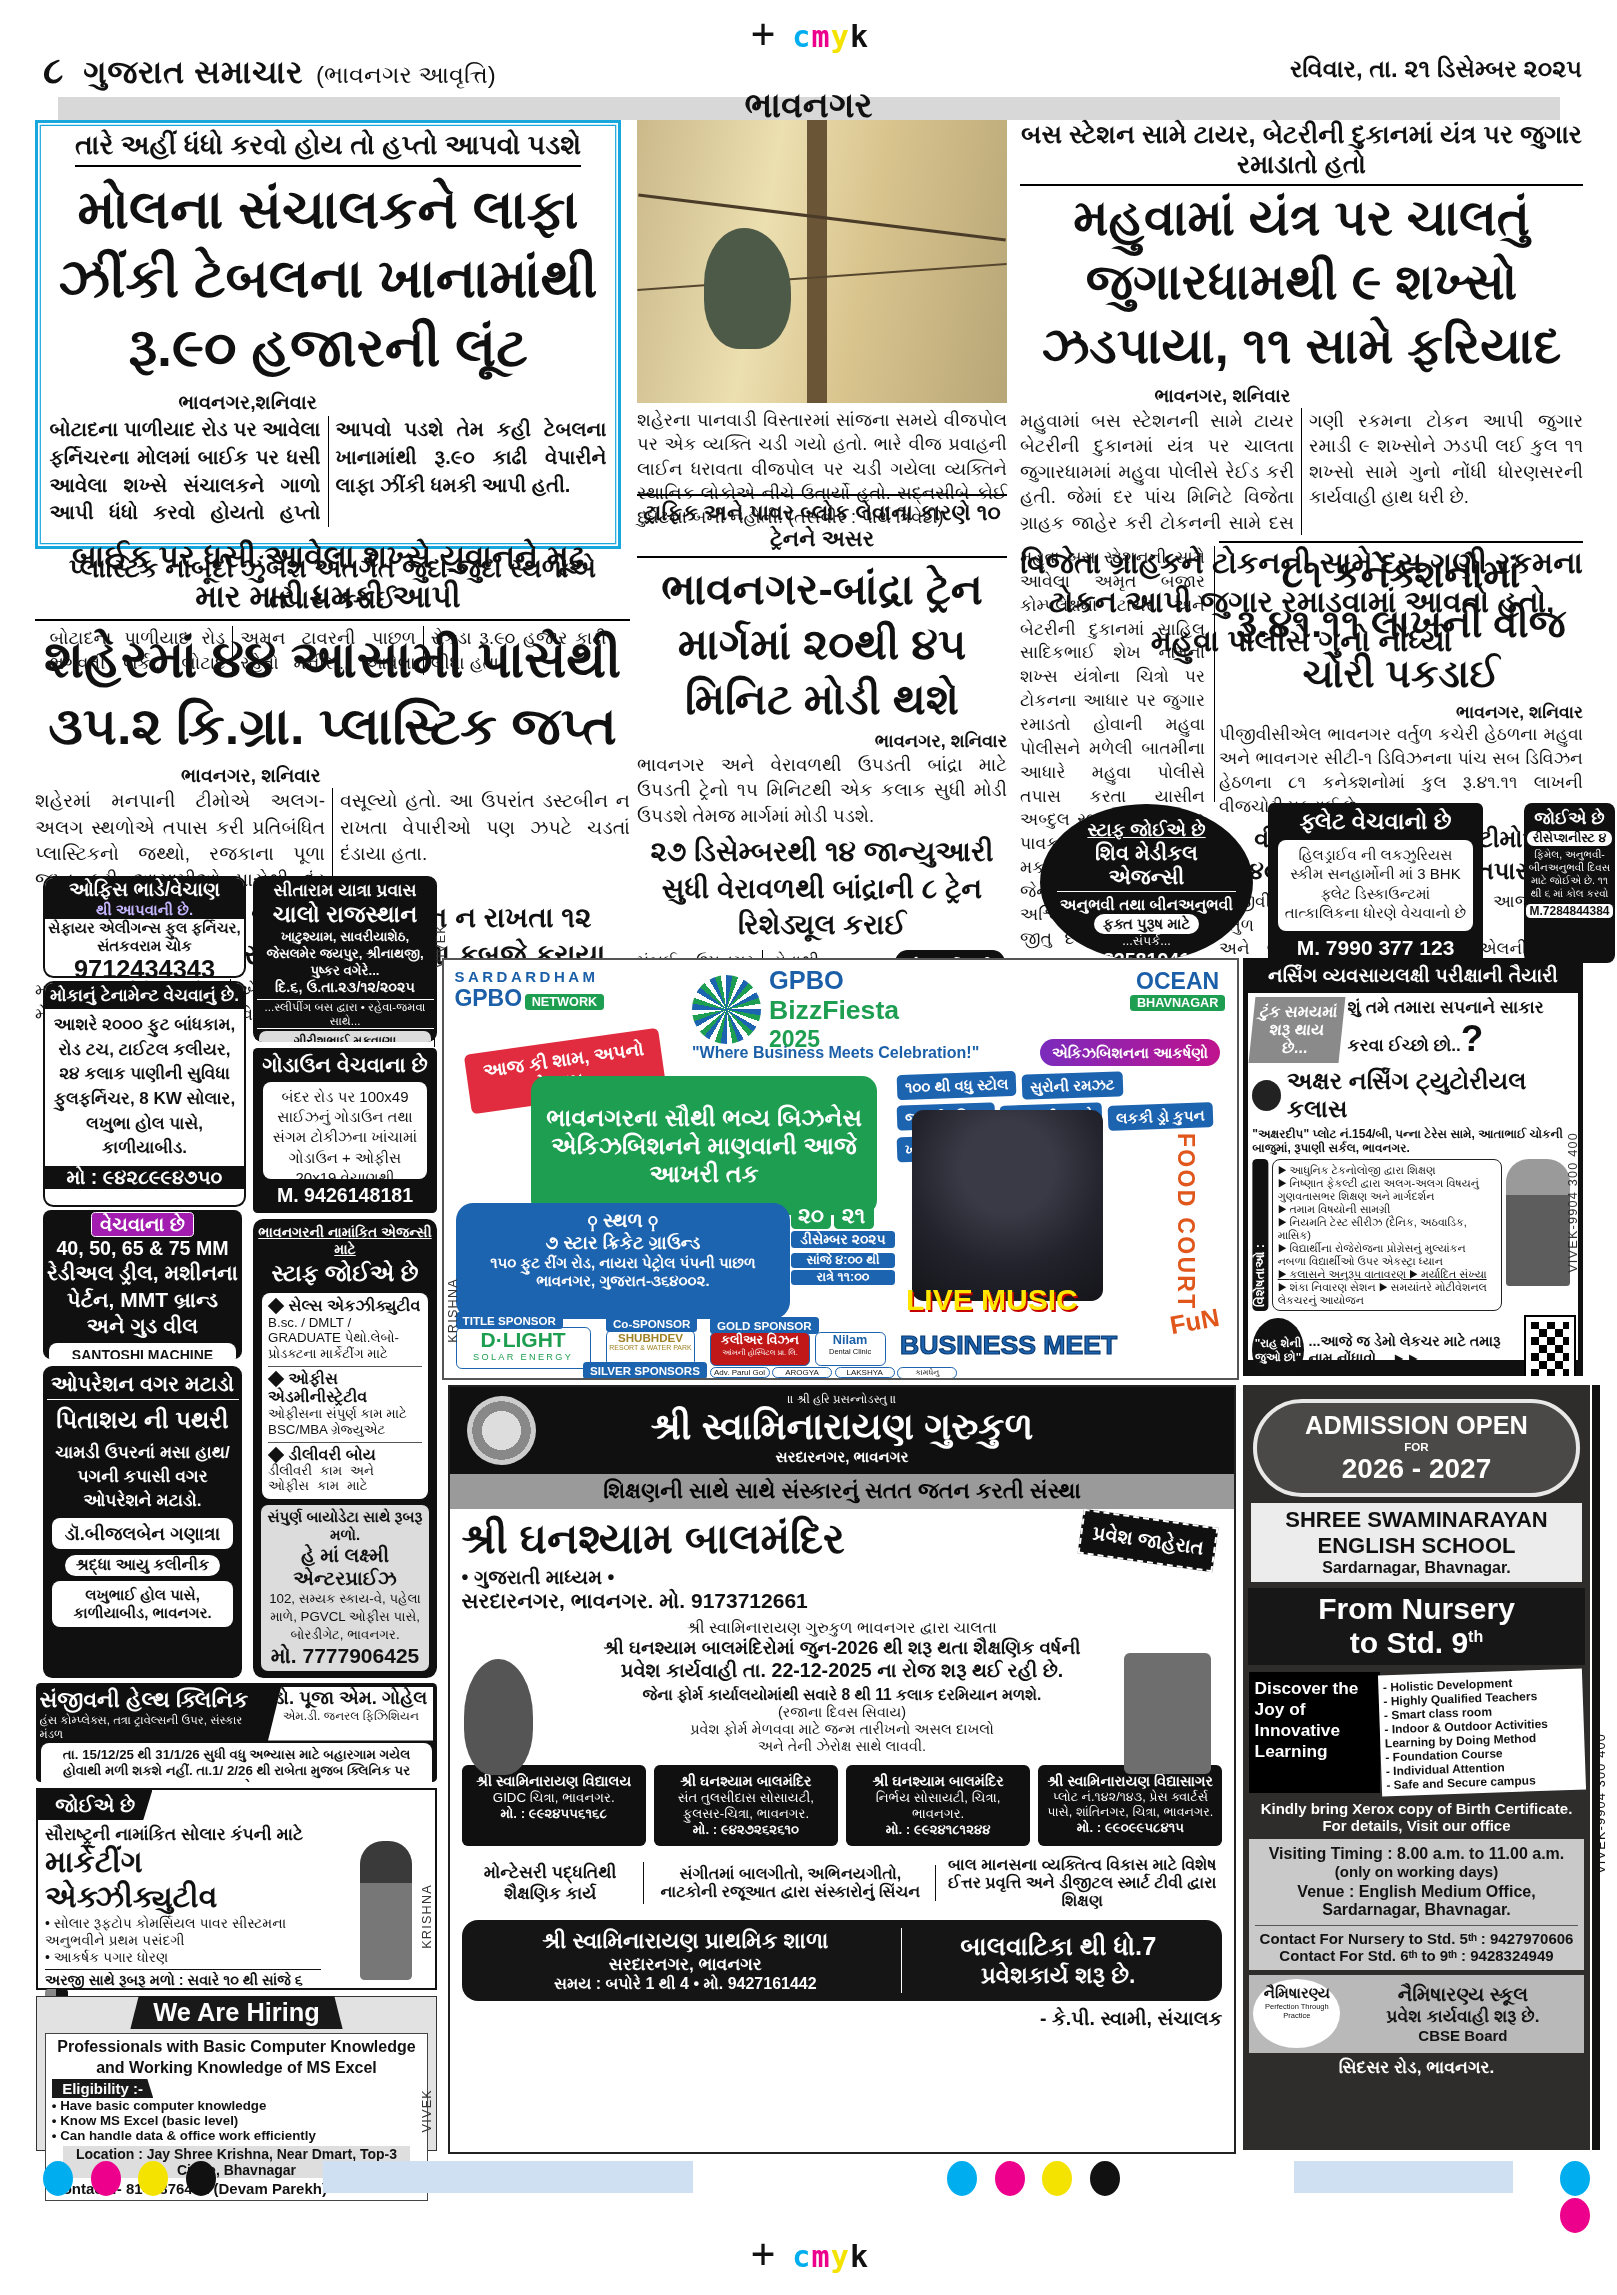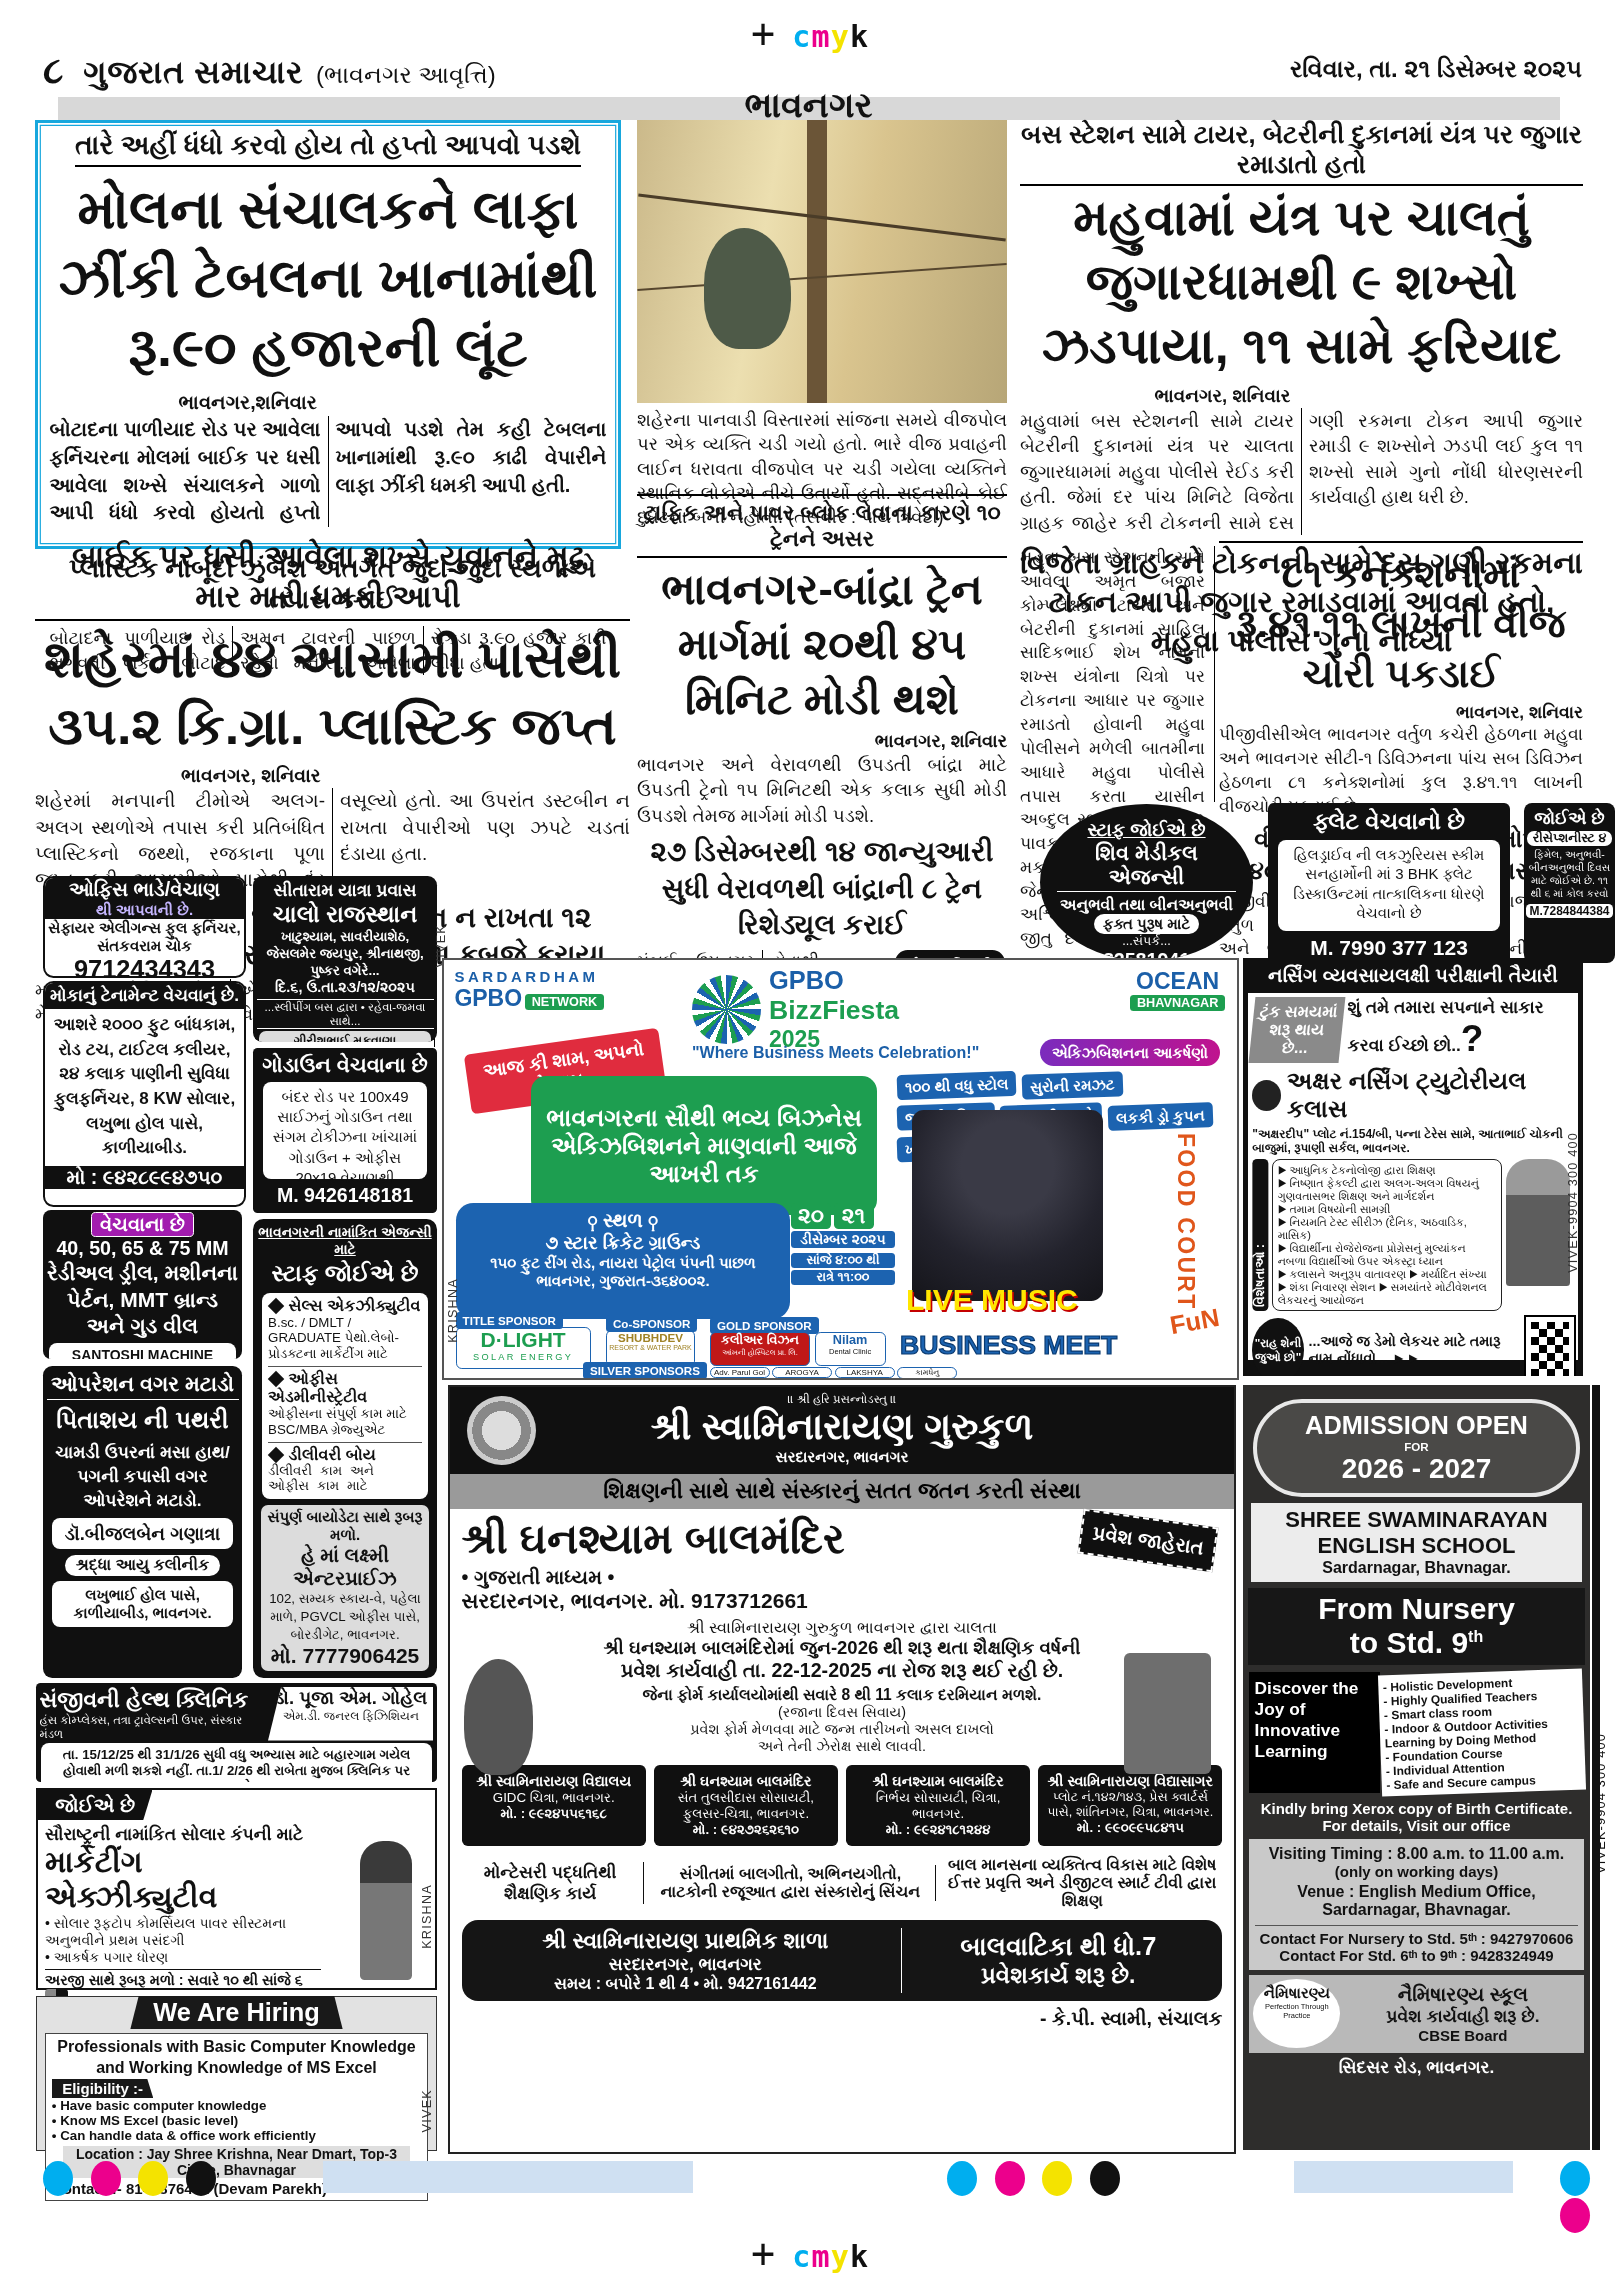--- a/index.html
+++ b/index.html
@@ -175,21 +175,21 @@
 
   <div class="abs blackad" style="left:1040px;top:804px;width:213px;height:157px;border-radius:50%;padding:15px 17.3px;box-sizing:border-box;">
     <div class="b" style="font-size:18.5px;text-decoration:underline;">સ્ટાફ જોઈએ છે</div>
     <div class="b" style="font-size:21px;border-bottom:1.7px solid #fff;padding-bottom:2.3px;">શિવ મેડીકલ એજન્સી</div>
     <div class="b" style="font-size:15.6px;margin-top:3.5px;">અનુભવી તથા બીનઅનુભવી</div>
     <div style="background:#fff;color:#111;border-radius:14px;display:inline-block;padding:1.2px 9.2px;font-size:15px;font-weight:bold;">ફક્ત પુરૂષ માટે</div>
     <div style="font-size:12.7px;">...સંપર્ક...</div>
     <div class="b" style="font-size:19.6px;">9825819419</div>
   </div>
 
-  <div class="abs blackad" style="left:1268px;top:803px;width:242px;height:160px;border-radius:5.8px;padding:4.6px;box-sizing:border-box;">
+  <div class="abs blackad" style="left:1268px;top:803px;width:215px;height:160px;border-radius:5.8px;padding:4.6px;box-sizing:border-box;">
     <div class="b" style="font-size:23px;">ફ્લેટ વેચવાનો છે</div>
     <div class="inner-w" style="font-size:15px;line-height:1.3;height:81px;">હિલડ્રાઈવ ની લકઝુરિયસ સ્કીમ સનહાર્મોની માં 3 BHK ફ્લેટ ડિસ્કાઉન્ટમાં તાત્કાલિકના ધોરણે વેચવાનો છે</div>
     <div class="b" style="font-size:21px;">M. 7990 377 123</div>
   </div>
 
   <div class="abs blackad" style="left:1524px;top:803px;width:91px;height:160px;border-radius:8px;padding:4.6px 2.3px;box-sizing:border-box;">
     <div class="b" style="font-size:17.3px;">જોઈએ છે</div>
     <div style="background:#fff;color:#111;border-radius:7px;font-size:12.7px;font-weight:bold;margin:2.3px 1.2px;">રીસેપ્શનીસ્ટ ૪</div>
     <div style="font-size:10.4px;line-height:1.25;">ફિમેલ, અનુભવી- બીનઅનુભવી દિવસ માટે જોઈએ છે. ૧૧ થી ૬ માં કોલ કરવો</div>
     <div class="b" style="font-size:12px;background:#fff;color:#111;border-radius:4.6px;margin-top:3.5px;">M.7284844384</div>
@@ -425,21 +425,21 @@
       </div>
       <div class="b" style="font-size:12px;margin-top:3.5px;">"અક્ષરદીપ" પ્લોટ નં.154/બી, પન્ના ટેરેસ સામે, આતાભાઈ ચોકની બાજુમાં, રૂપાણી સર્કલ, ભાવનગર.</div>
       <div style="display:flex;margin-top:4.6px;">
         <div style="background:#111;color:#fff;writing-mode:vertical-rl;transform:rotate(180deg);font-weight:bold;font-size:12.7px;padding:3.5px 1.2px;border-radius:4.6px;">વિશેષતાઓ :</div>
         <div style="border:1.7px solid #222;border-radius:8px;padding:3.5px 4.6px;margin-left:3.5px;width:219px;">
           <div style="font-size:11px;">▶ <span>આધુનિક ટેકનોલોજી દ્વારા શિક્ષણ</span></div>
           <div style="font-size:11px;">▶ <span>નિષ્ણાત ફેકલ્ટી દ્વારા અલગ-અલગ વિષયનું ગુણવતાસભર શિક્ષણ અને માર્ગદર્શન</span></div>
           <div style="font-size:11px;">▶ <span>તમામ વિષયોની સામગ્રી</span></div>
           <div style="font-size:11px;">▶ <span>નિયમતિ ટેસ્ટ સીરીઝ (દૈનિક, અઠવાડિક, માસિક)</span></div>
           <div style="font-size:11px;">▶ <span>વિદ્યાર્થીના રોજેરોજના પ્રોગ્રેસનું મુલ્યાંકન નબળા વિદ્યાર્થીઓ ઉપર એકસ્ટ્રા ધ્યાન</span></div>
-          <div style="font-size:11px;">▶ <span>કલાસને અનુરૂપ વાતાવરણ ▶ મર્યાદિત સંખ્યા</span></div>
+          <div style="font-size:11px;text-decoration:underline;">▶ <span>કલાસને અનુરૂપ વાતાવરણ ▶ મર્યાદિત સંખ્યા</span></div>
           <div style="font-size:11px;">▶ <span>શંકા નિવારણ સેશન ▶ સમયાંતરે મોટીવેશનલ લેકચરનું આયોજન</span></div>
         </div>
         <div style="width:64px;height:127px;margin-left:3.5px;background:linear-gradient(#9a9a9a 0 28%,#5d5d5d 28% 100%);border-radius:23px 23px 3.5px 3.5px;"></div>
       </div>
       <div style="display:flex;align-items:center;gap:4.6px;margin-top:5.8px;">
         <div style="background:#111;color:#fff;border-radius:50%;width:75px;height:64px;display:flex;align-items:center;text-align:center;font-size:11.6px;font-weight:bold;">"રાહ શેની જુઓ છો"</div>
         <div class="b" style="font-size:14.4px;"><span>...આજે જ ડેમો લેકચર માટે તમારૂ નામ નોંધાવો...</span> ►►</div>
         <div class="qr" style="width:55px;height:55px;"></div>
       </div>
 

